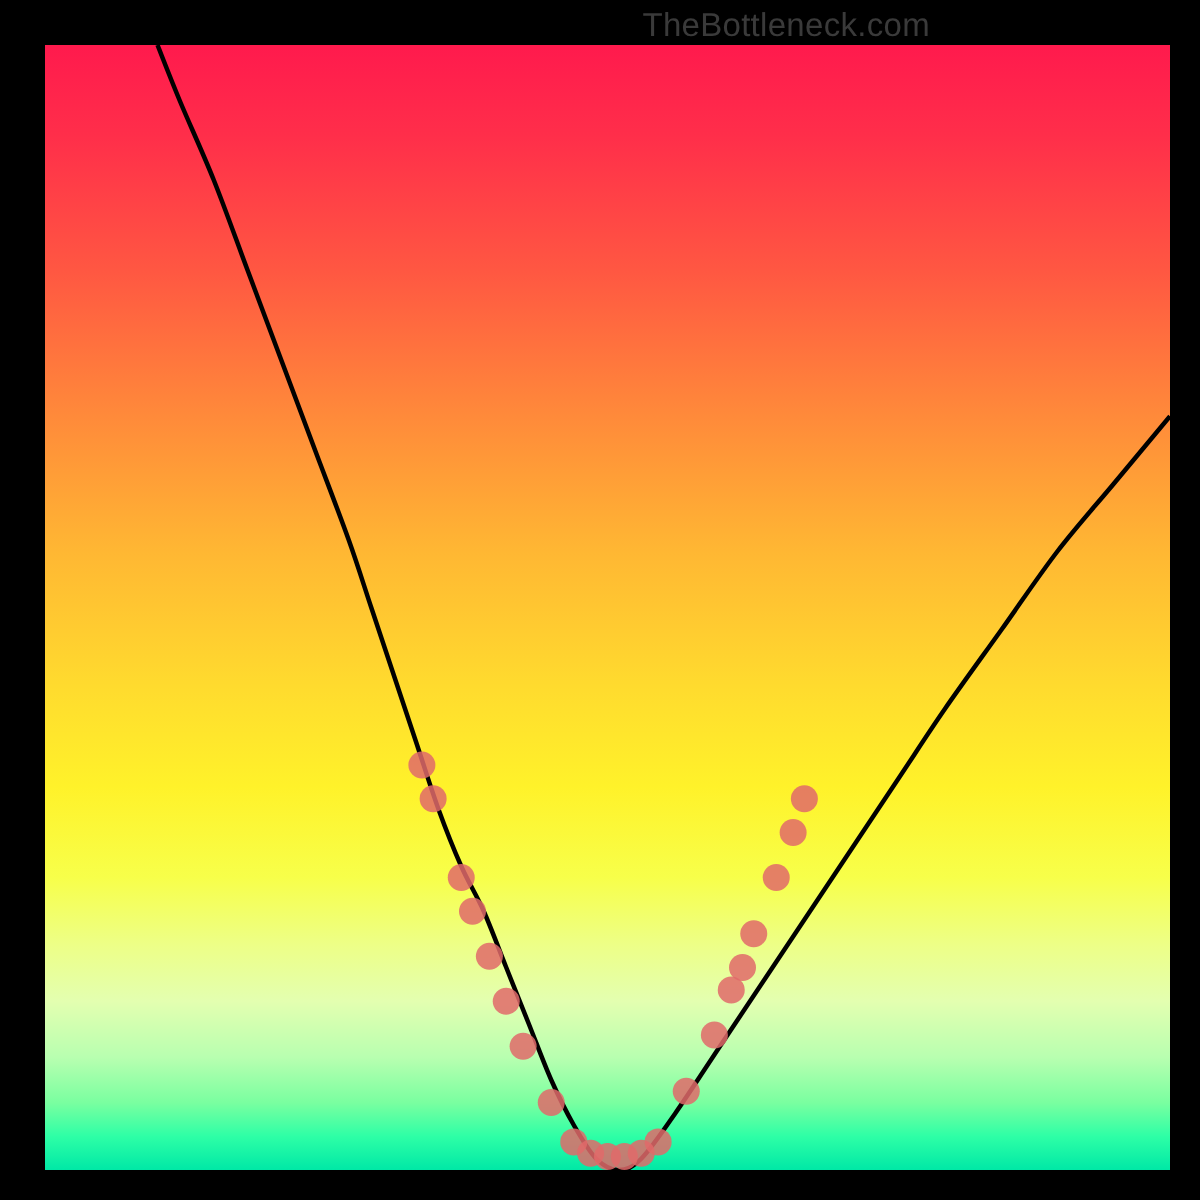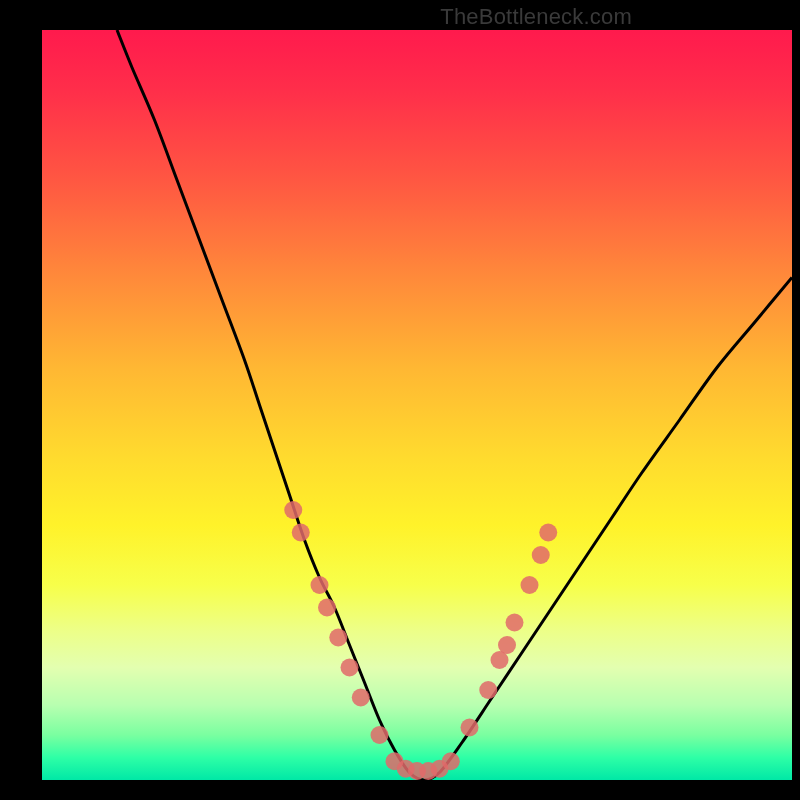--- a/index.html
+++ b/index.html
@@ -6,21 +6,21 @@
     margin: 0;
     padding: 0;
     width: 800px;
     height: 800px;
     overflow: hidden;
     background: #000;
     font-family: Arial, Helvetica, sans-serif;
   }
   .frame {
     position: absolute;
-    left: 12px;
+    left: 0;
     top: 0;
     width: 632px;
     height: 800px;
     background: #000;
   }
   .plot {
     position: absolute;
     left: 30px;
     top: 30px;
     width: 750px;

